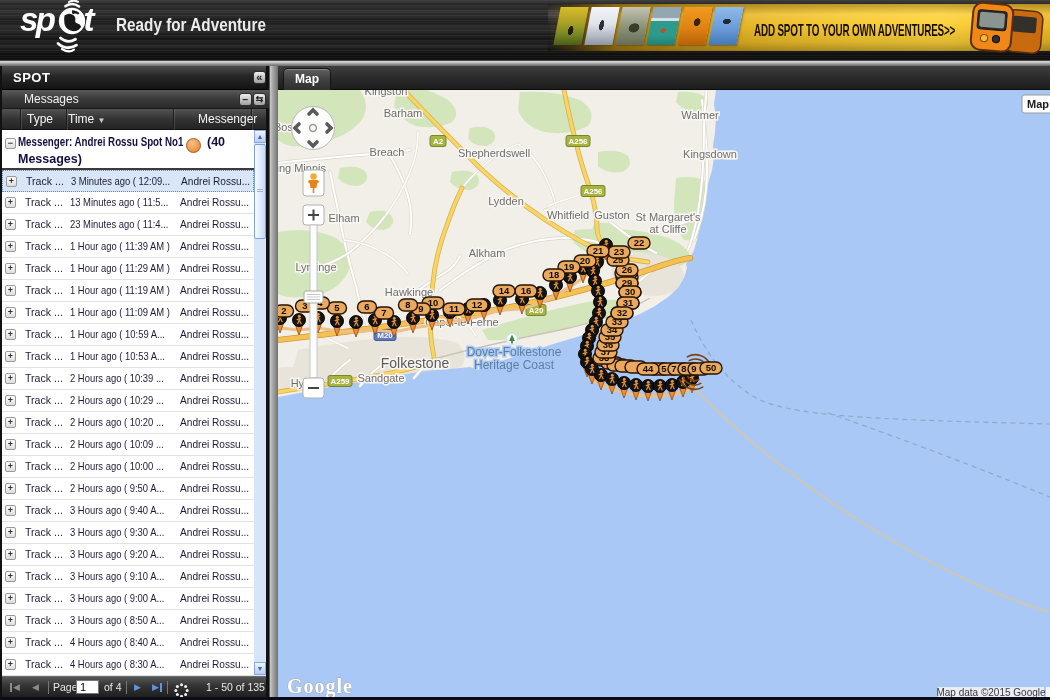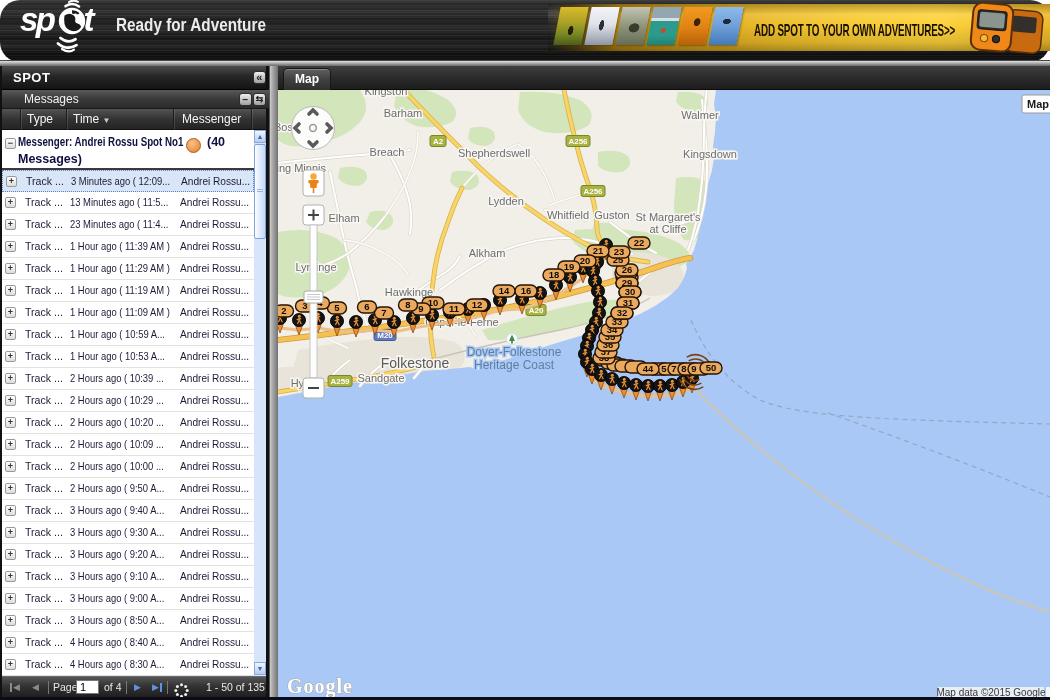--- a/index.html
+++ b/index.html
@@ -1,21 +1,21 @@
 <!DOCTYPE html>
 <html><head><meta charset="utf-8"><style>
 *{margin:0;padding:0;box-sizing:border-box}
 html,body{width:1050px;height:700px;overflow:hidden;font-family:"Liberation Sans",sans-serif;background:#000}
 #page{position:relative;width:1050px;height:700px;background:#fff}
 .abs{position:absolute}
 
 #hdr{left:0;top:0;width:1050px;height:62px;
  background:
   repeating-linear-gradient(180deg, rgba(255,255,255,.05) 0 1px, rgba(0,0,0,0) 1px 2px, rgba(255,255,255,.02) 2px 3px, rgba(0,0,0,.12) 3px 5px),
-  linear-gradient(180deg,#383838 0,#2a2a2a 10%,#333 20%,#1f1f1f 34%,#2e2e2e 46%,#191919 62%,#262626 74%,#0e0e0e 90%,#1a1a1a 100%); border-radius: 20px;}
+  linear-gradient(180deg,#383838 0,#2a2a2a 10%,#333 20%,#1f1f1f 34%,#2e2e2e 46%,#191919 62%,#262626 74%,#0e0e0e 90%,#1a1a1a 100%);}
 #rfa{left:116px;top:15px;color:#ececec;font-size:18px;font-weight:bold;transform:scaleX(.85);transform-origin:left}
 #banner{left:548px;top:4px;width:502px;height:47px;
  background:linear-gradient(90deg,rgba(40,30,4,0) 0,rgba(120,88,14,.55) 5%,#b8860f 14%,#d9a51e 28%,#edbd2a 45%,#f8cb33 62%,#fdd23a 78%,#f3c02c 94%,#edb828 100%);}
 #banner:after{content:"";position:absolute;left:0;top:0;width:100%;height:100%;
  background:linear-gradient(180deg,rgba(0,0,0,.25) 0,rgba(255,255,255,.12) 22%,rgba(255,255,255,0) 45%,rgba(0,0,0,.12) 82%,rgba(0,0,0,.3) 100%)}
 #adtx{left:754px;top:21px;color:#181004;font-size:17px;font-weight:bold;letter-spacing:-.3px;
  transform:scaleX(.58);transform-origin:left;white-space:nowrap;z-index:3}
 .tile{position:absolute;top:7px;height:38px;width:28px;transform:skewX(-11deg);z-index:2;box-shadow:1px 1px 2px rgba(60,40,0,.45)}
 
 #gstrip{left:0;top:60px;width:1050px;height:6px;background:linear-gradient(180deg,#e0e0e0 0,#b5b5b5 40%,#848484 75%,#6d6d6d 100%);border-top:1px solid #4a4a4a}
@@ -91,22 +91,22 @@
 </g>
 </svg>
     </div>
 <div id="gstrip" class="abs"></div>
 <div id="lpanel" class="abs">
 <div id="spotbar" class="abs">SPOT<div class="mbtn" style="left:251px;top:5px;font-size:11px;font-weight:bold;line-height:10px">«</div></div>
 <div id="msgbar" class="abs">Messages<div class="mbtn" style="left:237px;top:2.5px">−</div><div class="mbtn" style="left:251px;top:2.5px;font-size:9px">⇆</div></div>
 <div id="thead" class="abs">
  <div class="hcell" style="left:0;width:19px"></div>
  <div class="hcell" style="left:20px;width:45px;padding-left:5px">Type</div>
- <div class="hcell" style="left:66px;width:106px;padding-left:5px">Time <span style="font-size:8px;color:#ccc">▼</span></div>
- <div class="hcell" style="left:173px;width:77px;padding-left:7px">Messenger</div>
+ <div class="hcell" style="left:66px;width:106px;">Time <span style="font-size:8px;color:#ccc">▼</span></div>
+ <div class="hcell" style="left:173px;width:77px;padding-left:23px">Messenger</div>
 </div>
 <div id="tbody" class="abs">
         <div id="grow" class="abs">
 <span class="pm" style="top:8px">−</span>
 <span style="position:absolute;left:16px;top:5px;white-space:nowrap;transform:scaleX(.78);transform-origin:left">Messenger: Andrei Rossu Spot No1</span>
 <span style="position:absolute;left:184px;top:8px;display:inline-block;width:15px;height:15px;border-radius:50%;background:radial-gradient(circle at 38% 32%,#f8c088 0,#f09c52 55%,#d97f2e 100%);border:1px solid #9a6228"></span>
 <span style="position:absolute;left:205px;top:5px">(40</span>
 <span style="position:absolute;left:16px;top:22px">Messages)</span>
 </div>
 <div class="trow sel" style="top:40px">

